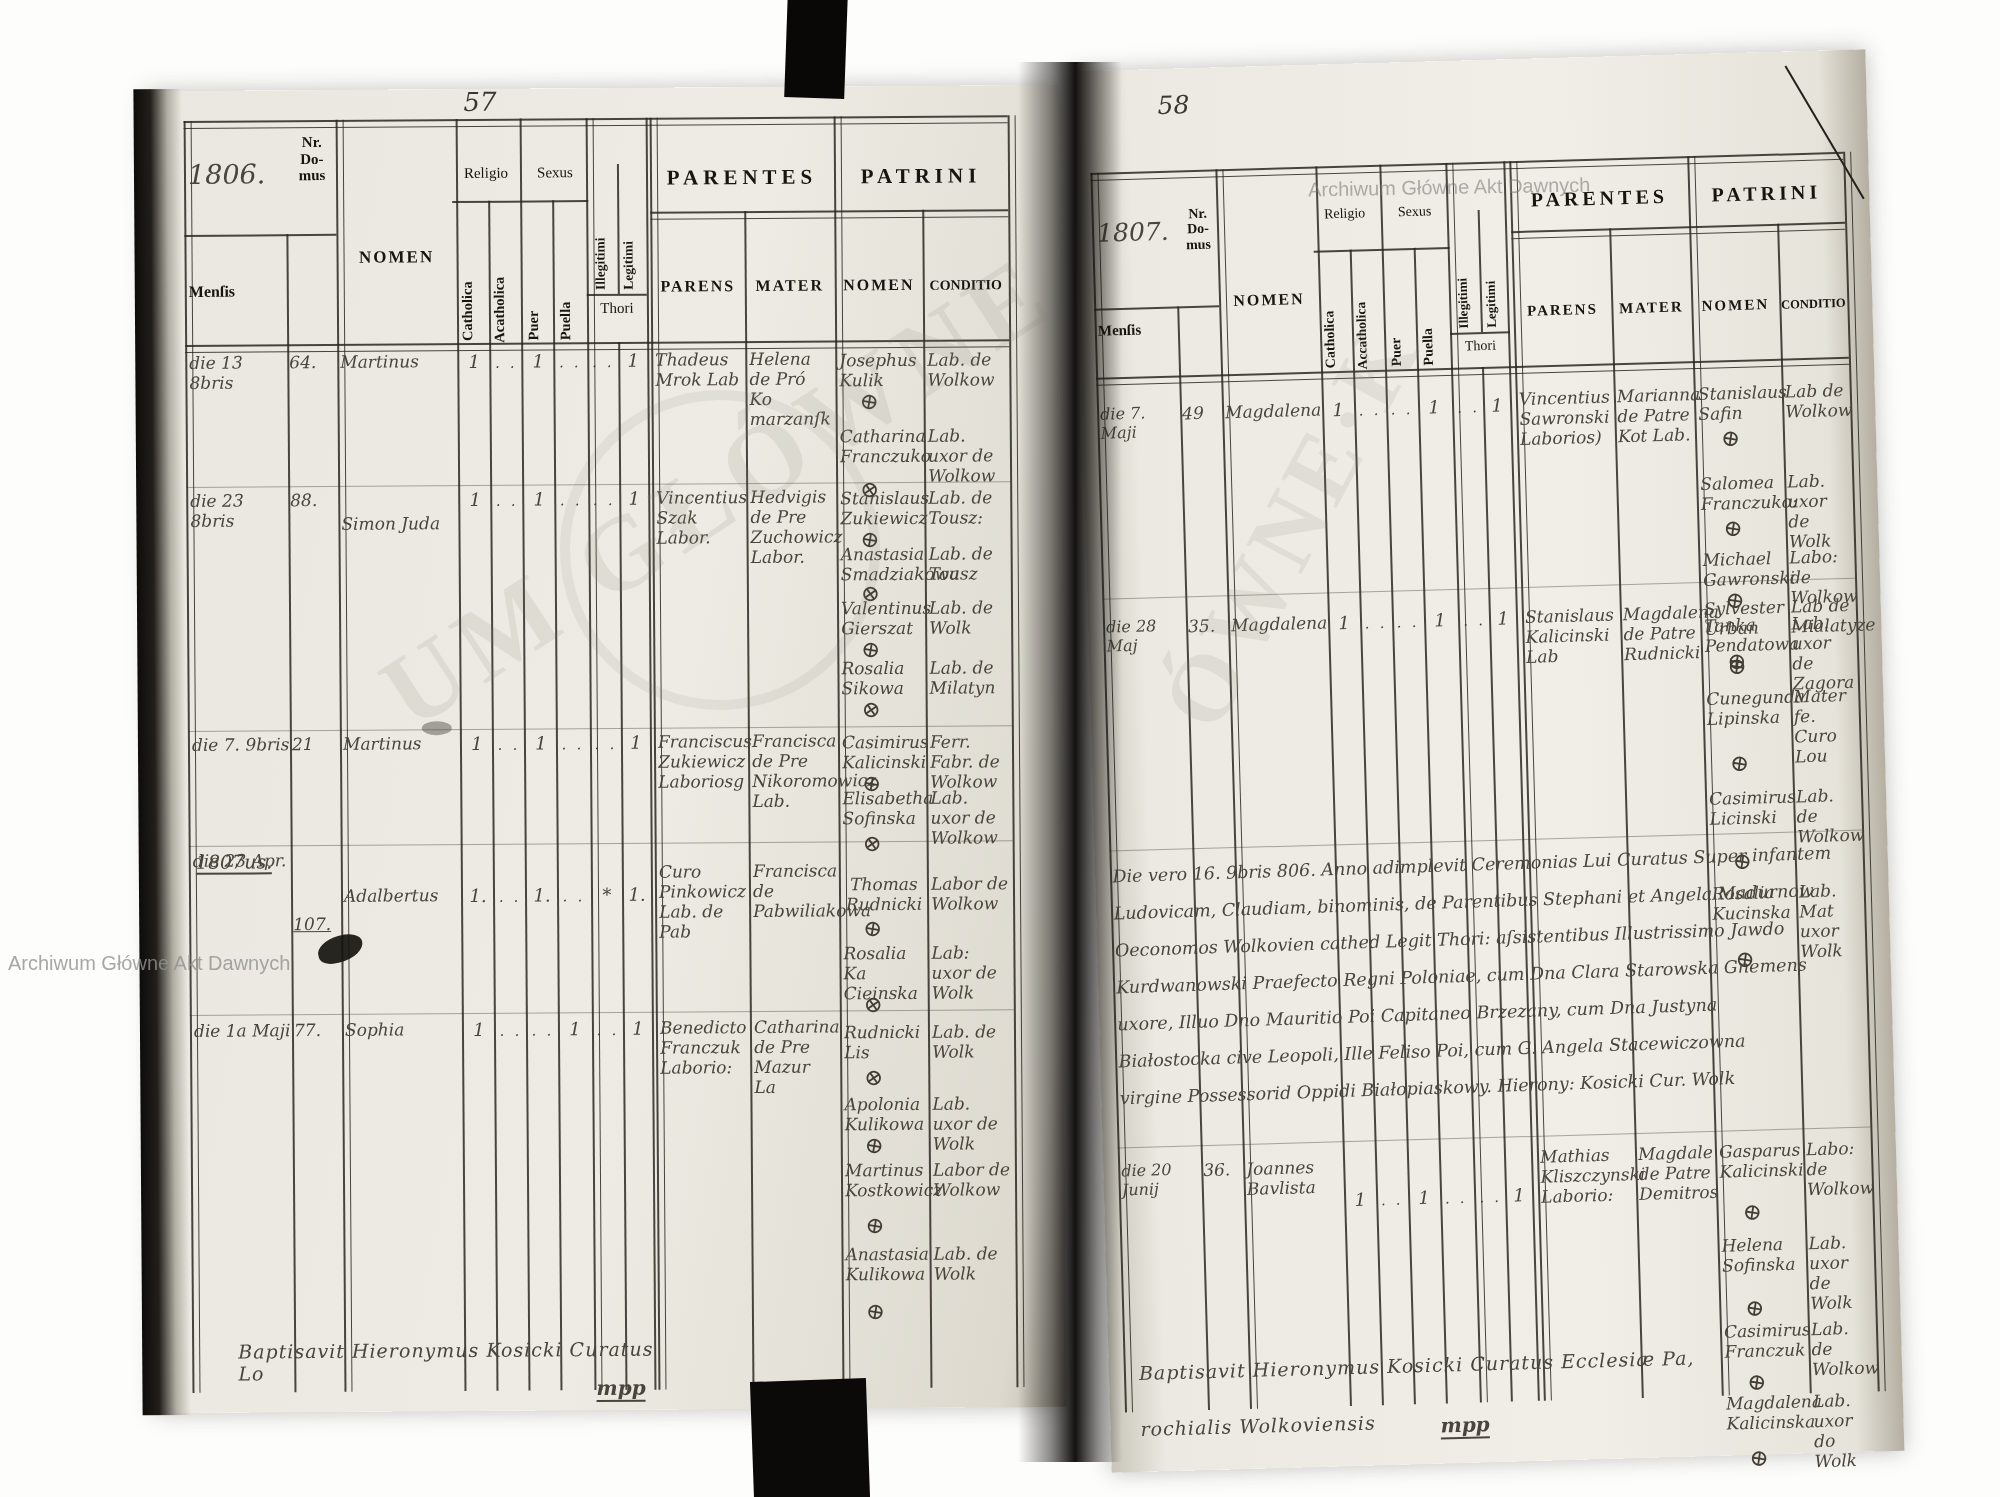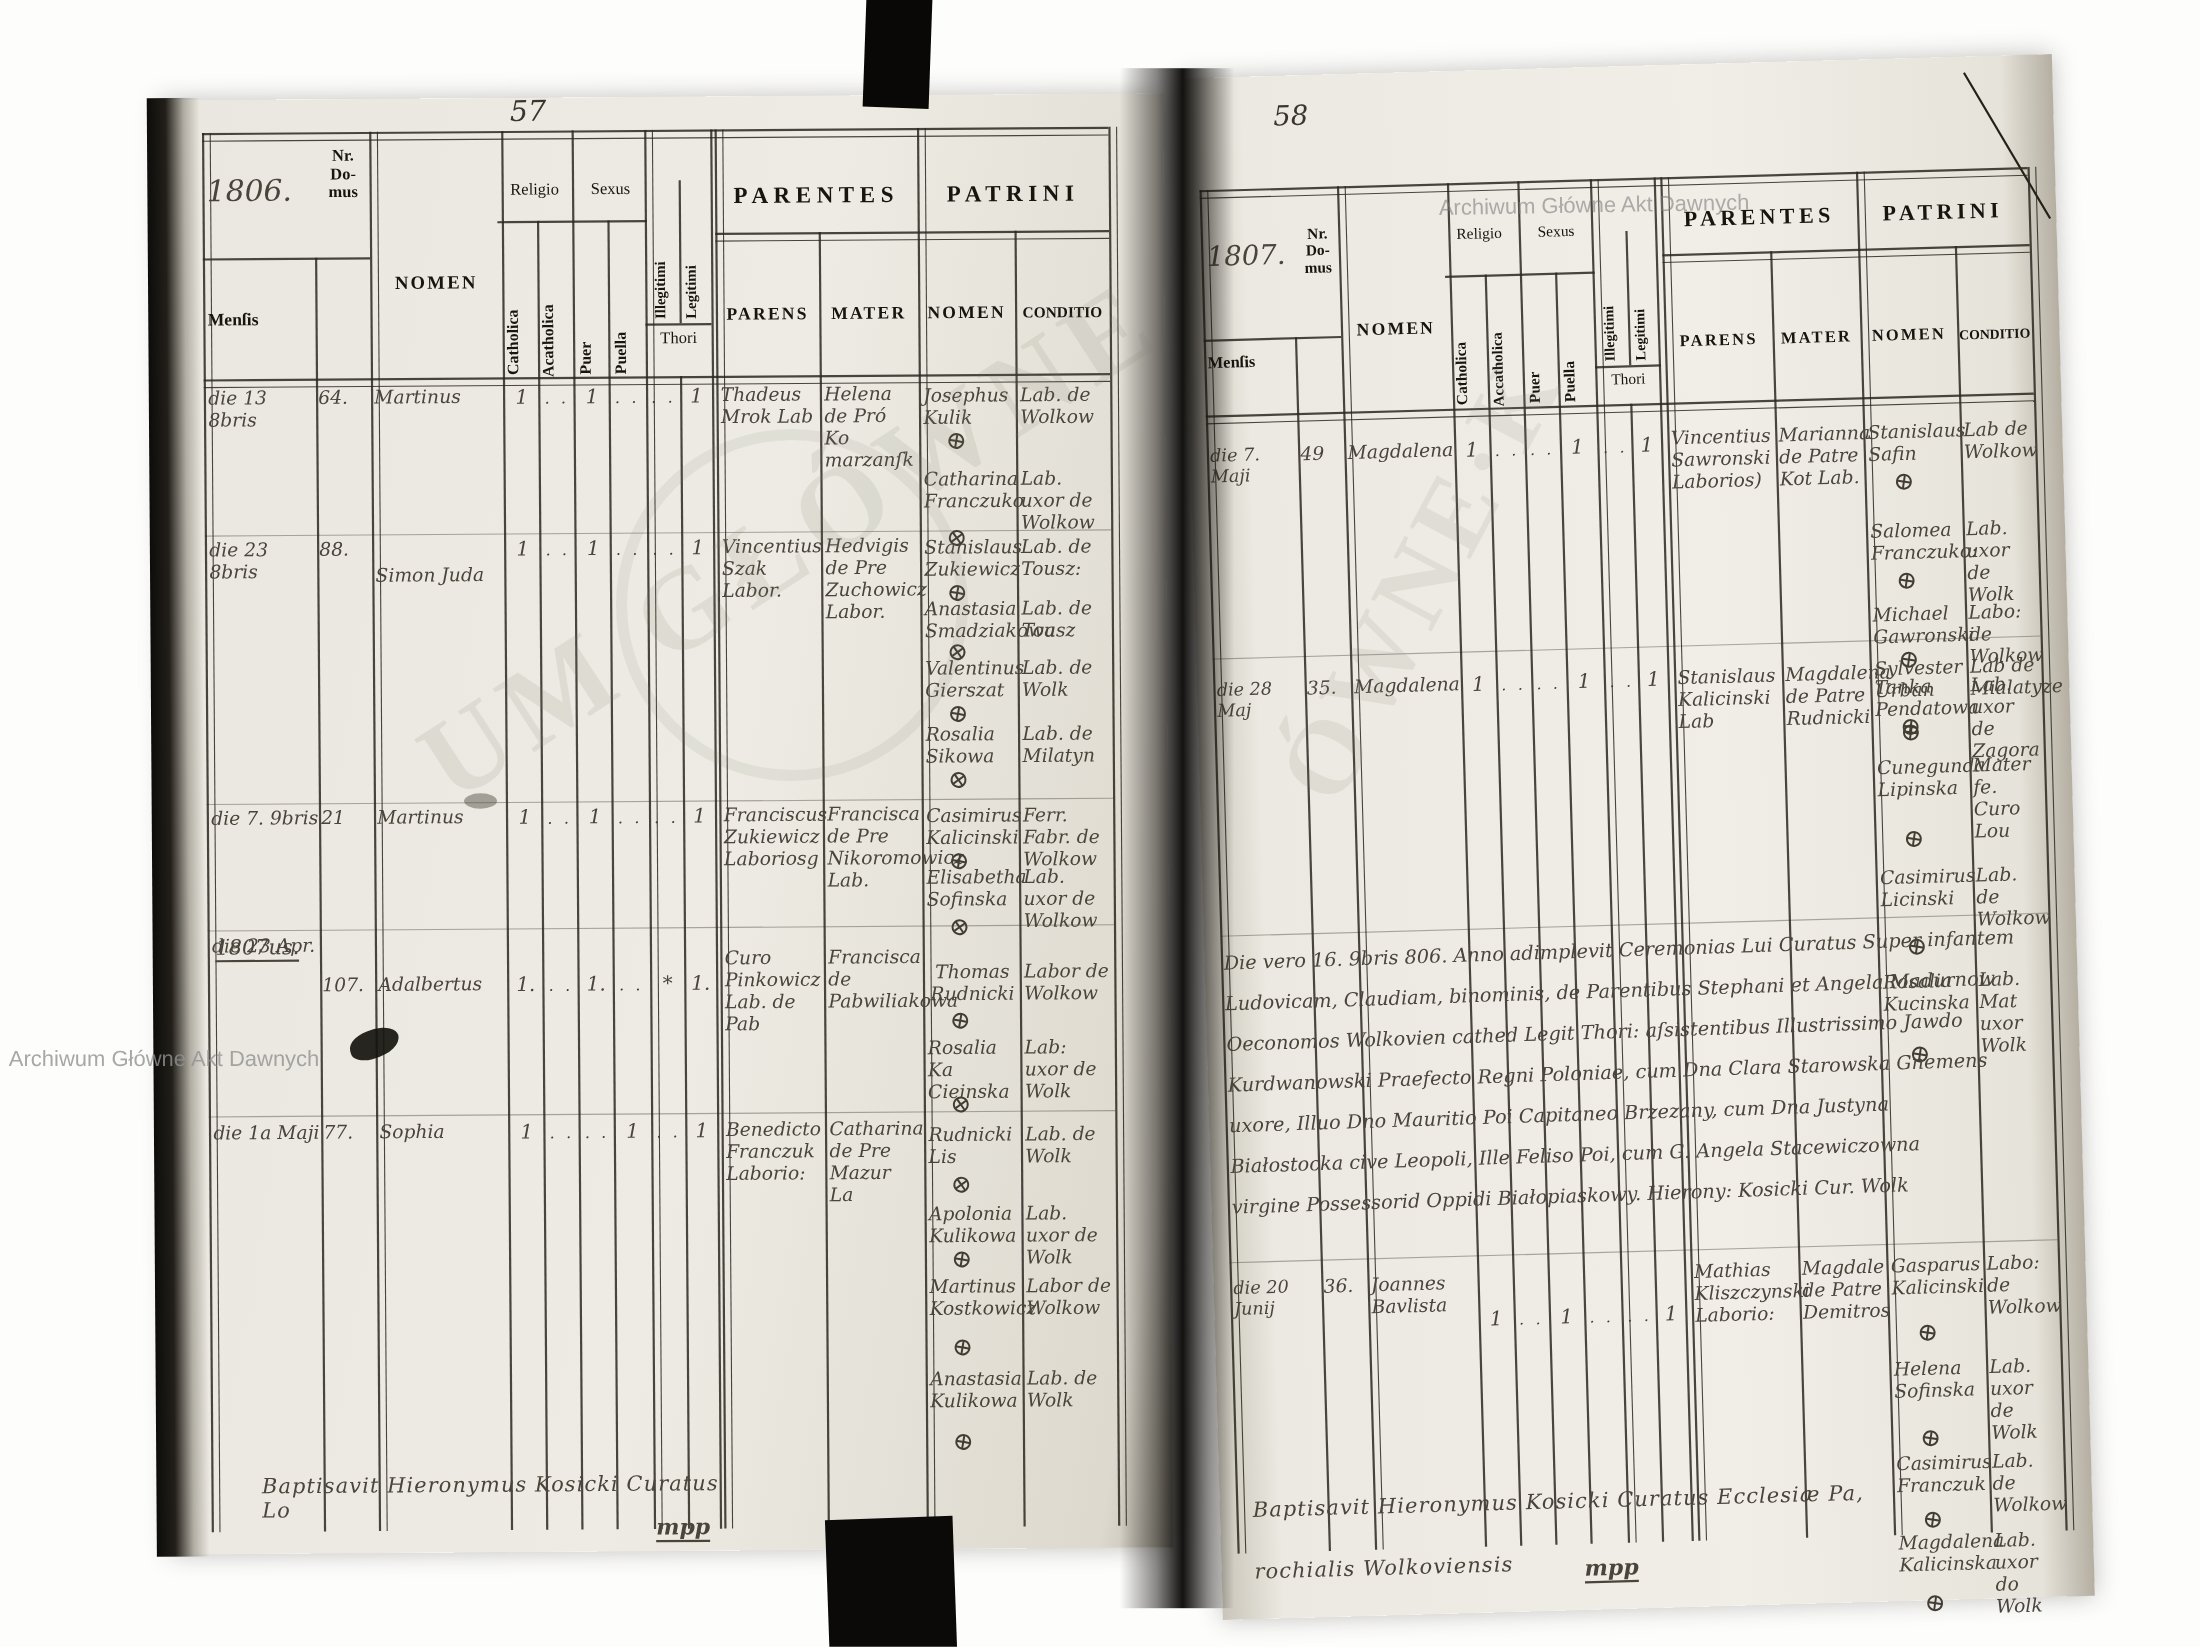--- a/index.html
+++ b/index.html
@@ -147,21 +147,21 @@
   <div class="hw cell" style="left:692px;top:646px;width:82px;">Casimirus Kalicinski</div>
   <div class="hw cell" style="left:780px;top:646px;width:78px;">Ferr. Fabr. de Wolkow</div>
   <div class="hw mk" style="left:712px;top:684px;">⊕</div>
   <div class="hw cell" style="left:692px;top:702px;width:82px;">Elisabetha Sofinska</div>
   <div class="hw cell" style="left:780px;top:702px;width:78px;">Lab. uxor de Wolkow</div>
   <div class="hw mk" style="left:712px;top:744px;">⊗</div>
 
   <div class="hw" style="left:45px;top:760px;font-size:19px;border-bottom:2px solid #4a443b;">1807us.</div>
 
   <div class="hw cell" style="left:42px;top:760px;width:100px;">die 23 Apr.</div>
-  <div class="hw cell" style="left:142px;top:796px;width:46px;">107.</div>
+  <div class="hw cell" style="left:142px;top:824px;width:46px;text-decoration:underline;">107.</div>
   <div class="hw cell" style="left:193px;top:796px;width:112px;">Adalbertus</div>
   <div class="hw num" style="left:312px;top:796px;width:30px;">1.</div>
   <div class="hw dots" style="left:344px;top:800px;width:30px;">. .</div>
   <div class="hw num" style="left:376px;top:796px;width:30px;">1.</div>
   <div class="hw dots" style="left:408px;top:800px;width:30px;">. .</div>
   <div class="hw num" style="left:442px;top:796px;width:28px;">*</div>
   <div class="hw num" style="left:472px;top:796px;width:28px;">1.</div>
   <div class="hw cell" style="left:508px;top:774px;width:86px;">Curo Pinkowicz Lab. de Pab</div>
   <div class="hw cell" style="left:602px;top:774px;width:82px;">Francisca de Pabwiliakowa</div>
   <div class="hw cell" style="left:692px;top:788px;width:82px;text-align:center;">Thomas Rudnicki</div>

